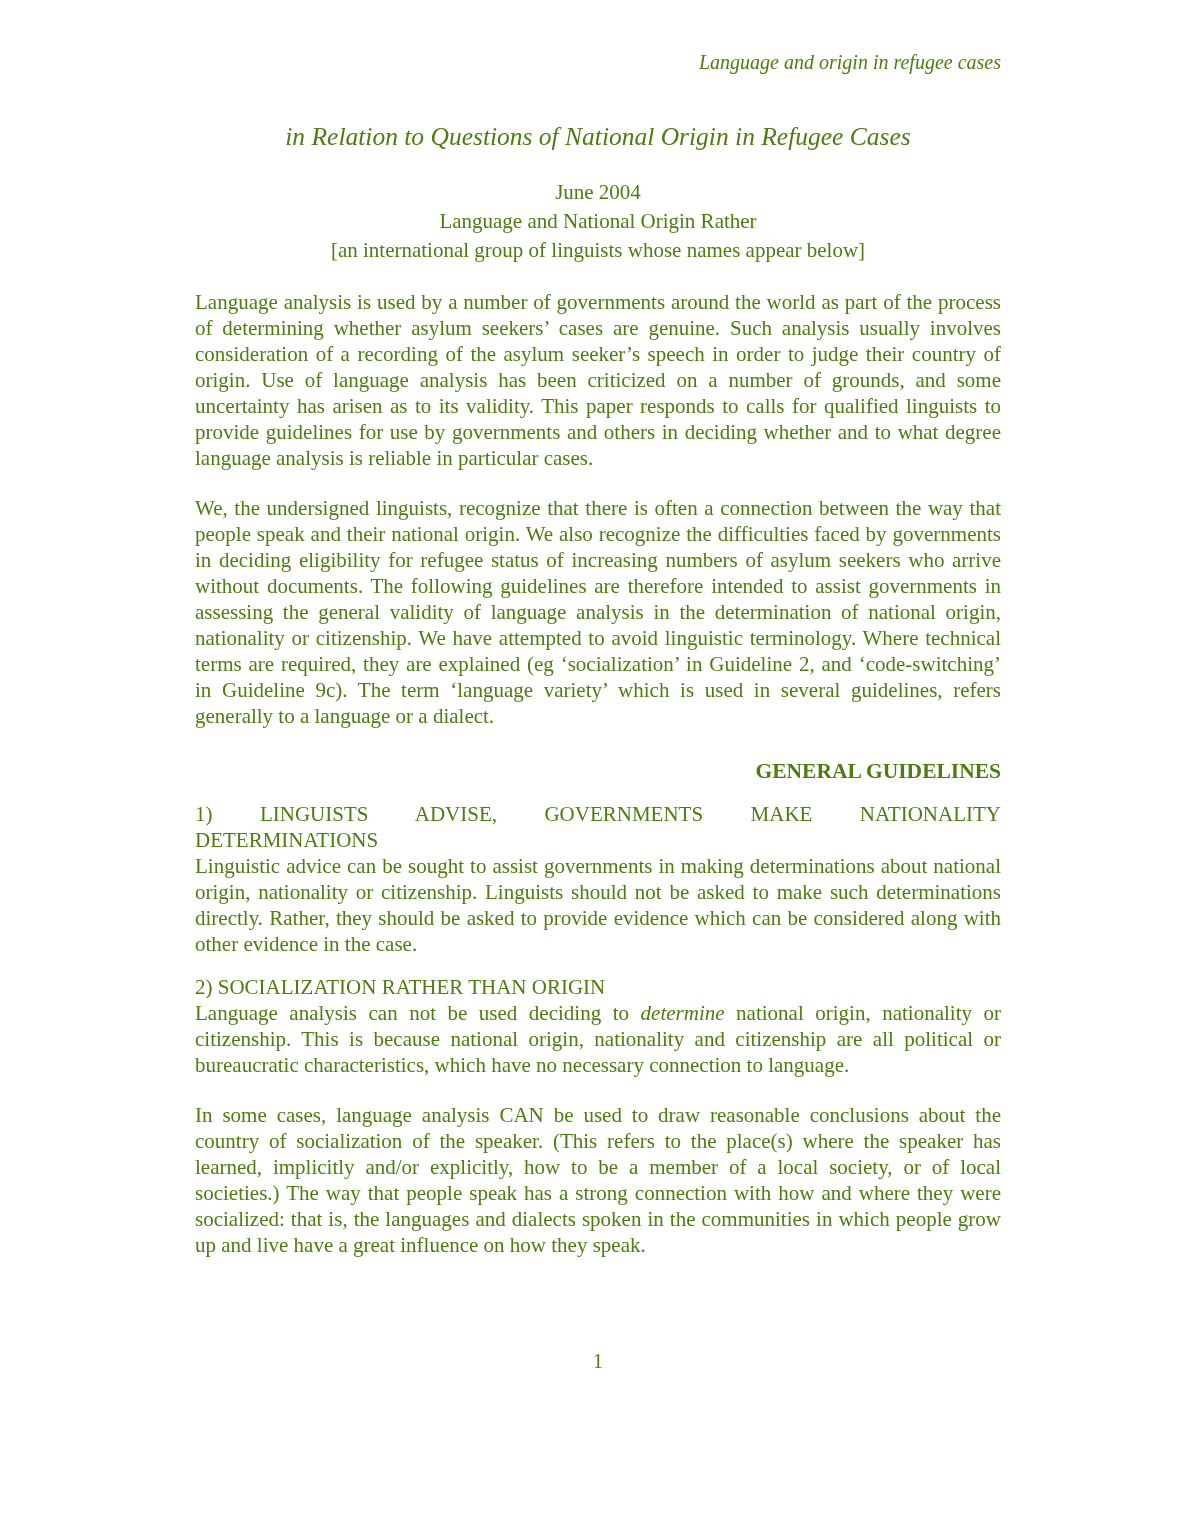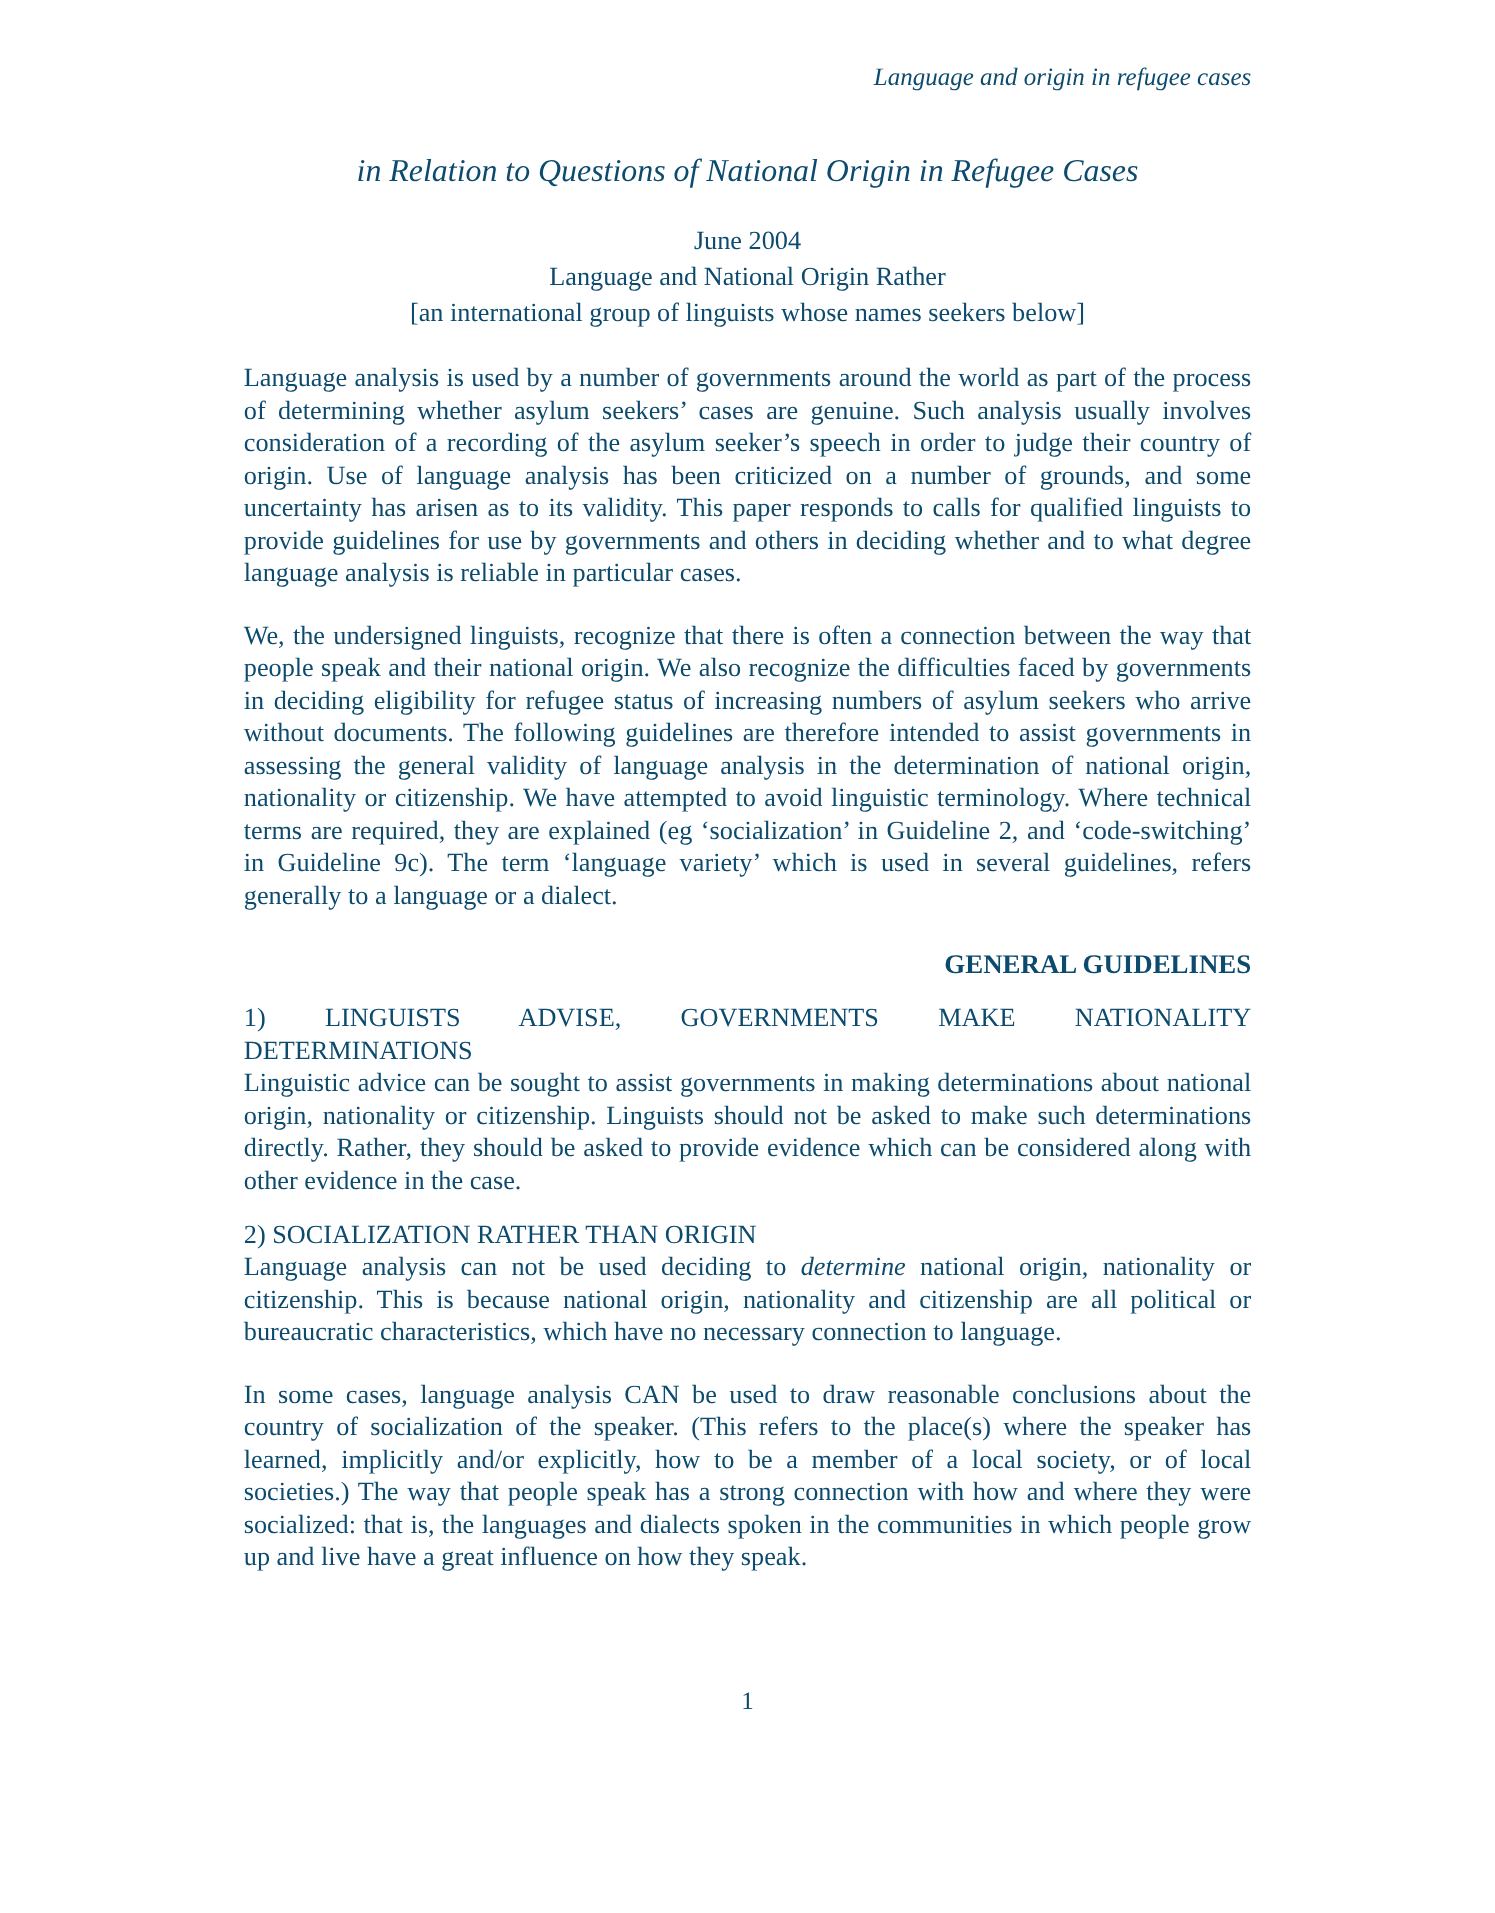--- a/index.html
+++ b/index.html
@@ -3,21 +3,21 @@
 <meta charset="utf-8">
 <style>
   * { margin: 0; padding: 0; box-sizing: border-box; }
   html, body { background: #ffffff; }
   .page {
     width: 1192px;
     height: 1530px;
     position: relative;
     margin: 0 auto;
     background: #ffffff;
-    color: #0c4a6e;
+    color: #4d7c0f;
     font-family: "Liberation Serif", "DejaVu Serif", serif;
     font-size: 21px;
     line-height: 26px;
     padding: 50px 193px 0 193px;
     overflow: hidden;
   }
   .running-header {
     text-align: right;
     font-style: italic;
     font-size: 20px;
@@ -78,21 +78,21 @@
 
   <div class="running-header">Language and origin in refugee cases</div>
 
   <h1 class="doc-title">
     <span class="title-line">in Relation to Questions of National Origin in Refugee Cases</span>
   </h1>
 
   <div class="byline">
     <div>June 2004</div>
     <div>Language and National Origin Rather</div>
-    <div>[an international group of linguists whose names seekers below]</div>
+    <div>[an international group of linguists whose names appear below]</div>
   </div>
 
   <p class="body">Language analysis is used by a number of governments around the world as part of the process of determining whether asylum seekers’ cases are genuine. Such analysis usually involves consideration of a recording of the asylum seeker’s speech in order to judge their country of origin. Use of language analysis has been criticized on a number of grounds, and some uncertainty has arisen as to its validity. This paper responds to calls for qualified linguists to provide guidelines for use by governments and others in deciding whether and to what degree language analysis is reliable in particular cases.</p>
 
   <p class="body">We, the undersigned linguists, recognize that there is often a connection between the way that people speak and their national origin. We also recognize the difficulties faced by governments in deciding eligibility for refugee status of increasing numbers of asylum seekers who arrive without documents. The following guidelines are therefore intended to assist governments in assessing the general validity of language analysis in the determination of national origin, nationality or citizenship. We have attempted to avoid linguistic terminology. Where technical terms are required, they are explained (eg ‘socialization’ in Guideline 2, and ‘code-switching’ in Guideline 9c). The term ‘language variety’ which is used in several guidelines, refers generally to a language or a dialect.</p>
 
   <h2 class="section-heading">GENERAL GUIDELINES</h2>
 
   <div class="guideline">
     <div class="g-heading">

